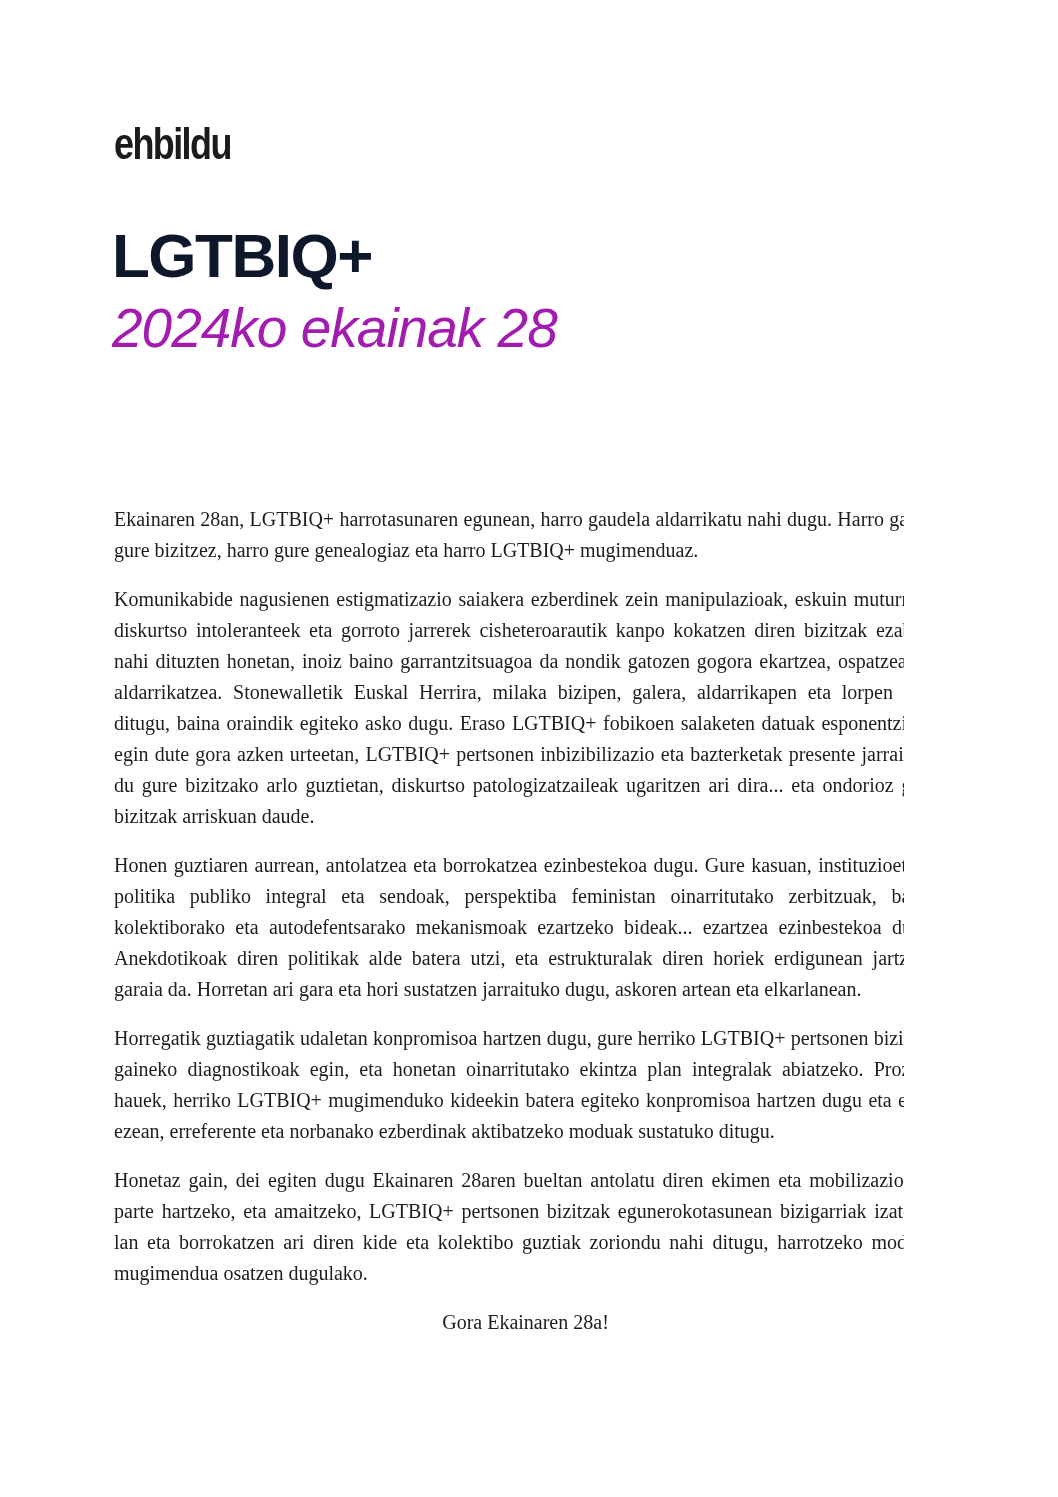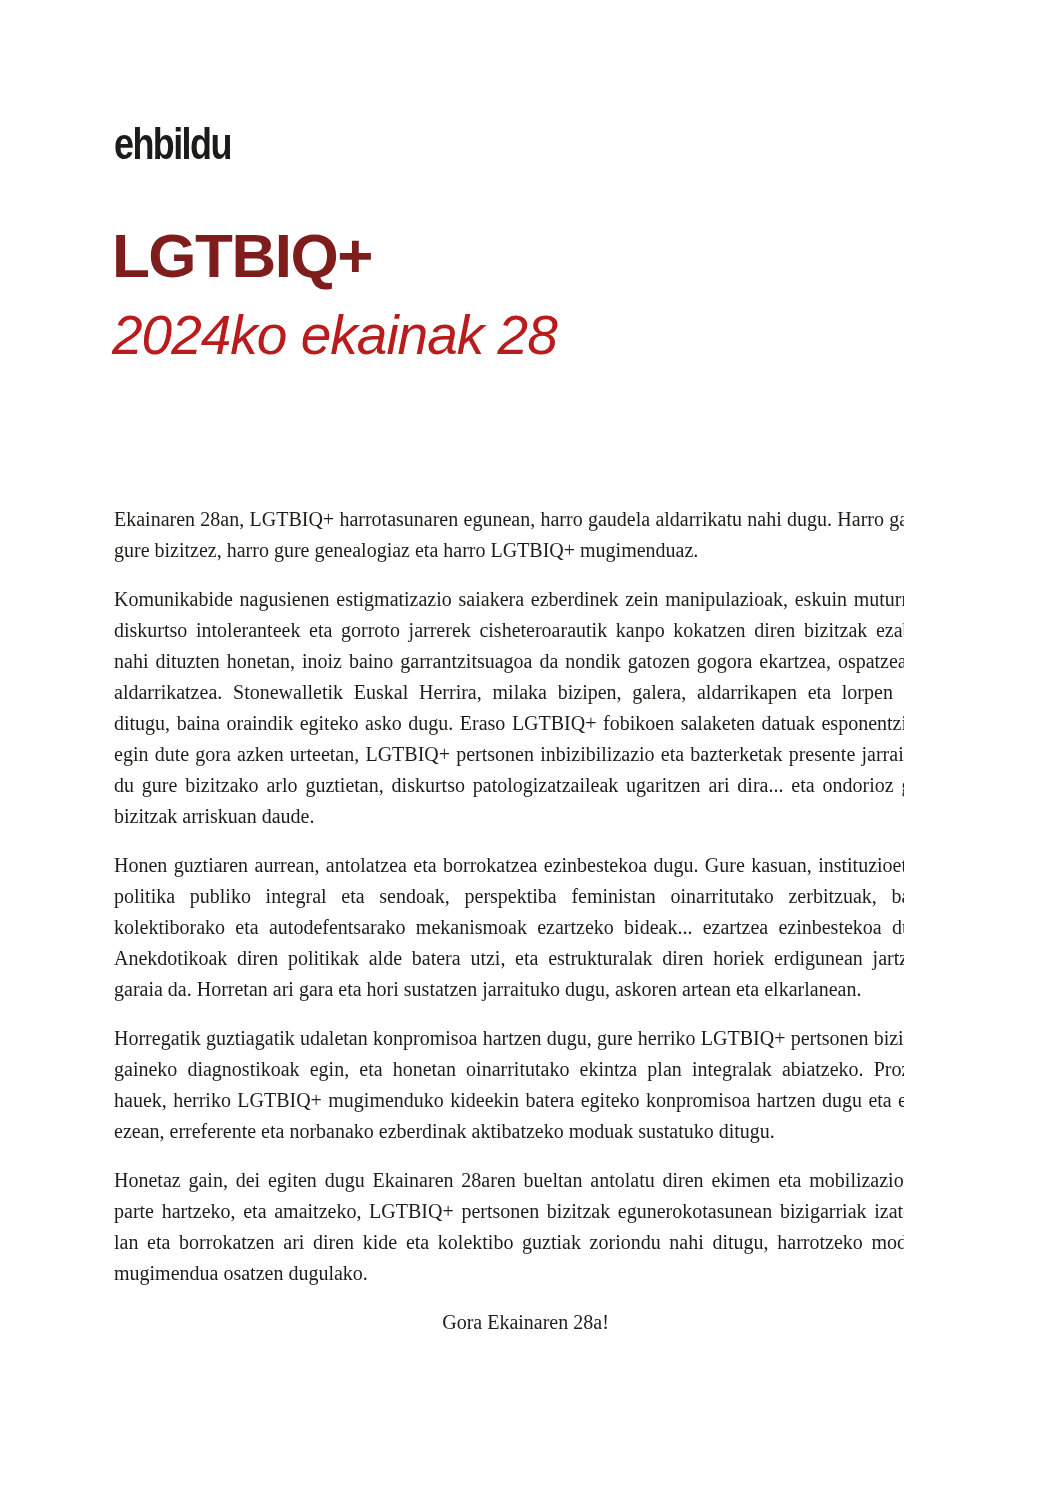--- a/index.html
+++ b/index.html
@@ -36,32 +36,32 @@
     left: 112px;
     width: 860px;
   }
   .title {
     margin: 0;
     font-family: "Liberation Sans", sans-serif;
     font-weight: bold;
     font-size: 62px;
     line-height: 63px;
     letter-spacing: -1.5px;
-    color: #7f1d1d;
+    color: #0f172a;
   }
   .title span { display: block; }
   .subtitle {
-    margin-top: 19px;
+    margin-top: 12px;
     font-family: "Liberation Sans", sans-serif;
     font-style: italic;
     font-weight: normal;
     font-size: 55px;
     line-height: 58px;
     letter-spacing: -1px;
-    color: #b91c1c;
+    color: #a21caf;
   }
   .bodytext {
     position: absolute;
     top: 504px;
     left: 114px;
     width: 823px;
     font-size: 20px;
     line-height: 31px;
     text-align: justify;
   }

